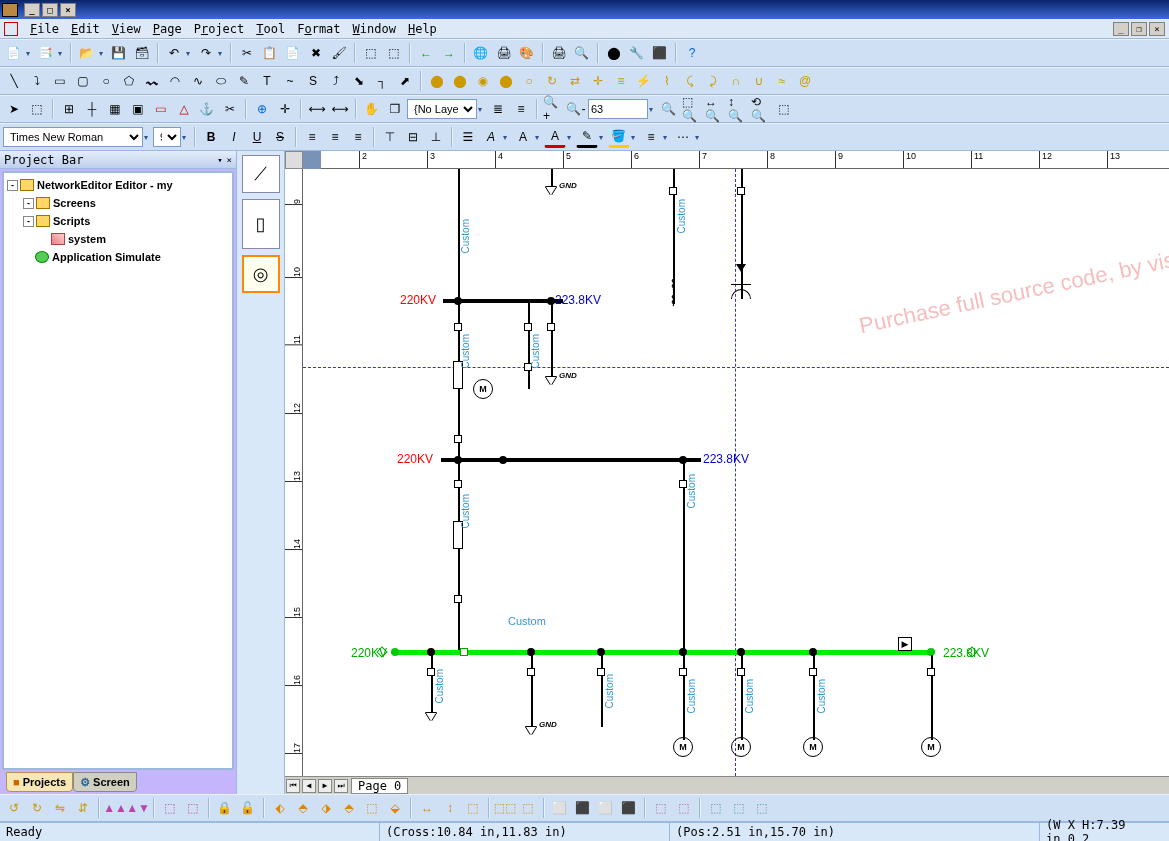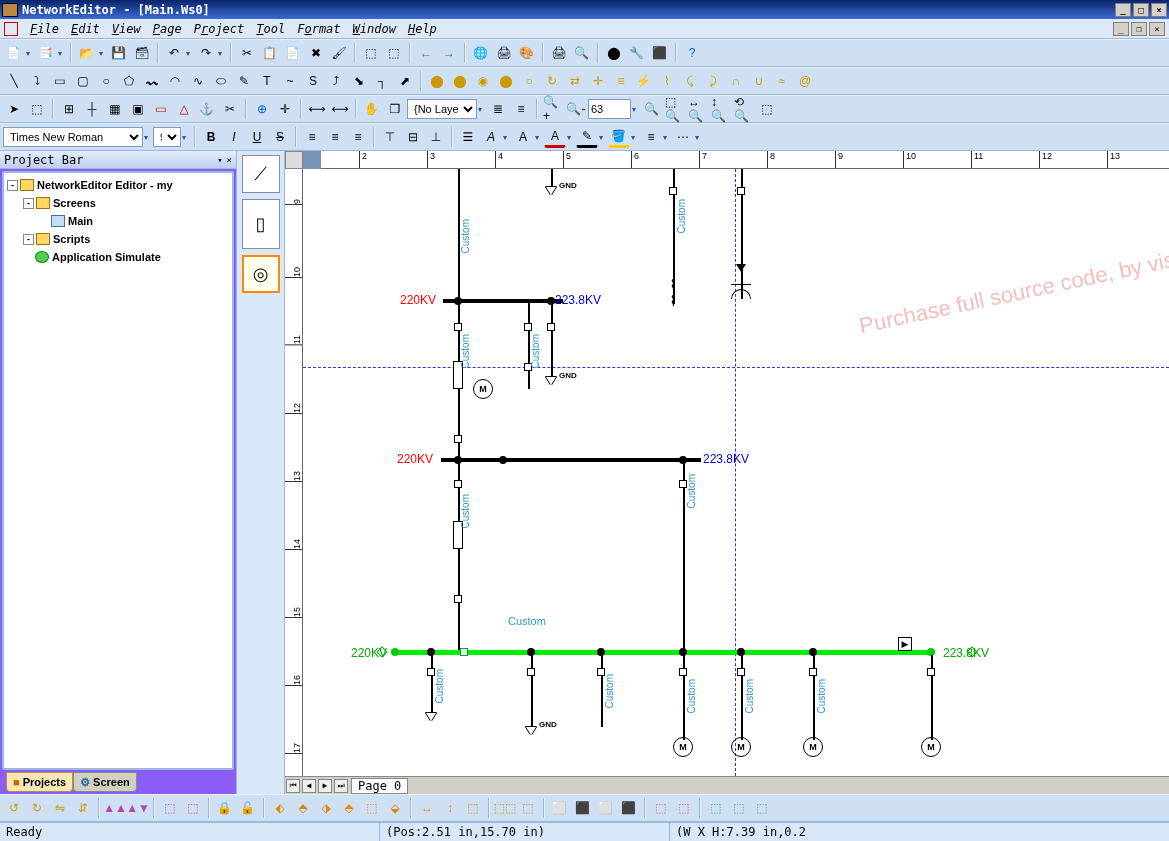--- a/index.html
+++ b/index.html
@@ -7,34 +7,34 @@
 
 
 .titlebar { height: 19px; background: linear-gradient(#0a246a, #3b6bd6); color: #fff; display: flex; align-items: center; padding: 0 2px; font-family: "SimSun", monospace; font-size: 12px; font-weight: bold; }
 .titlebar .appicon { width: 16px; height: 14px; background: #b84; margin-right: 4px; border: 1px solid #000; }
 .titlebar .title { flex: 1; }
 .winbtn { width: 16px; height: 14px; background: #d4d0c8; border: 1px solid #808080; margin-left: 2px; color: #000; font-size: 9px; display: flex; align-items: center; justify-content: center; cursor: pointer; }
 
 
 .menubar { height: 20px; background: #dde9f7; display: flex; align-items: center; padding: 0 4px; font-family: "SimSun", monospace; font-size: 12px; border-bottom: 1px solid #a0b8d8; }
 .menubar .menuicon { width: 14px; height: 14px; border: 1px solid #c00; margin-right: 6px; }
-.menubar .menuitem { padding: 2px 6px; cursor: pointer; font-style: italic; }
+.menubar .menuitem { padding: 2px 6px; cursor: pointer; }
 .menubar .menuitem u { text-decoration: underline; }
 .menubar .docbtns { margin-left: auto; display: flex; }
 
 
 .toolbar { height: 28px; background: #cfe0f4; border-top: 1px solid #e8f0fa; border-bottom: 1px solid #9cb8dc; display: flex; align-items: center; padding: 0 3px; gap: 1px; }
 .tbtn { width: 22px; height: 22px; border: 1px solid transparent; display: flex; align-items: center; justify-content: center; font-size: 12px; cursor: pointer; border-radius: 3px; }
 .tsep { width: 2px; height: 20px; border-left: 1px solid #9cb8dc; border-right: 1px solid #e8f0fa; margin: 0 3px; }
 .tdropdown { height: 20px; border: 1px solid #7a9cc6; background: #fff; font-size: 11px; padding: 0 2px; }
 .tarrow { width: 8px; font-size: 8px; color: #2a5294; cursor: pointer; }
 
 
 .main-layout { display: flex; height: calc(100% - 19px - 20px - 28px - 28px - 28px - 28px - 28px - 19px); }
-.projectbar { width: 237px; background: #8b5cf6; display: flex; flex-direction: column; border-right: 1px solid #9cb8dc; }
+.projectbar { width: 237px; background: #c4b5fd; display: flex; flex-direction: column; border-right: 1px solid #9cb8dc; }
 .pb-header { height: 18px; background: linear-gradient(#e4eefb, #becfee); border-bottom: 1px solid #9cb8dc; display: flex; align-items: center; padding: 0 4px; font-family: "SimSun", monospace; font-size: 12px; }
 .pb-header .pbclose { margin-left: auto; cursor: pointer; font-size: 9px; }
 .pb-tree { flex: 1; background: #fff; border: 2px solid #9cb8dc; border-radius: 2px; margin: 2px; overflow: auto; padding: 3px; }
 .tree-item { display: flex; align-items: center; height: 18px; cursor: pointer; white-space: nowrap; }
 .tree-item .expander { width: 11px; height: 11px; border: 1px solid #888; background: #fff; font-size: 9px; display: flex; align-items: center; justify-content: center; margin-right: 2px; }
 .tree-item .ticon { width: 14px; height: 12px; margin-right: 3px; }
 .folder-icon { background: #ffd766; border: 1px solid #a07000; }
 .file-icon { background: #c5ddf7; border: 1px solid #4a6ea0; }
 .script-icon { background: linear-gradient(45deg,#d88,#fcc); border: 1px solid #a44; }
 .sim-icon { background: #5c5; border: 1px solid #080; border-radius: 50%; }
@@ -70,37 +70,36 @@
 .node { position: absolute; width: 8px; height: 8px; background: #000; border-radius: 50%; transform: translate(-50%, -50%); }
 .node.green { background: #0c0; }
 .vline { position: absolute; width: 1.5px; background: #000; }
 .smallsq { position: absolute; width: 8px; height: 8px; border: 1.5px solid #000; background: #fff; transform: translate(-50%, -50%); }
 .motor { position: absolute; width: 20px; height: 20px; border: 1.5px solid #000; border-radius: 50%; transform: translate(-50%, -50%); display: flex; align-items: center; justify-content: center; font-size: 9px; font-weight: bold; }
 .rect-comp { position: absolute; width: 10px; height: 28px; border: 1.5px solid #000; background: #fff; transform: translateX(-50%); }
 .label { position: absolute; font-family: Arial; font-size: 12px; }
 .label.red { color: #f00; }
 .label.blue { color: #00c; }
 .custom-label { position: absolute; font-size: 10px; color: #39c; writing-mode: vertical-rl; transform: rotate(180deg) translate(50%, 0); }
-.gnd { position: absolute; font-size: 8px; font-weight: bold; }
+.gnd { position: absolute; font-size: 8px; font-weight: bold; font-style: italic; }
 .arrow-down { position: absolute; width: 0; height: 0; border-left: 5px solid transparent; border-right: 5px solid transparent; border-top: 8px solid #000; transform: translateX(-50%); }
 .arrow-down.hollow { border-top-color: #fff; filter: drop-shadow(0 -1px 0 #000) drop-shadow(1px 0 0 #000) drop-shadow(-1px 0 0 #000); }
 
 
 .statusbar { height: 19px; background: #d9e8f8; border-top: 1px solid #9cb8dc; display: flex; align-items: center; font-family: "SimSun", monospace; font-size: 12px; }
 .statusbar .cell { padding: 0 6px; border-right: 1px solid #9cb8dc; height: 100%; display: flex; align-items: center; }
 .statusbar .cell:first-child { width: 380px; }
 .statusbar .cell:nth-child(2) { width: 290px; }
 .statusbar .cell:nth-child(3) { width: 370px; text-align: center; }
 </style>
 </head>
 <body>
 
 <div class="titlebar">
   <div class="appicon"></div>
-  <div class="title">NetworkEditor - [Main.Ws0]</div>
   <div class="winbtn">_</div>
   <div class="winbtn">□</div>
   <div class="winbtn">×</div>
 </div>
 
 <div class="menubar">
   <div class="menuicon"></div>
   <span class="menuitem"><u>F</u><span>ile</span></span>
   <span class="menuitem"><u>E</u>dit</span>
   <span class="menuitem"><u>V</u>iew</span>
@@ -219,21 +218,21 @@
   <div class="tsep"></div>
   <div class="tbtn">✋</div>
   <div class="tbtn">❐</div>
   <select class="tdropdown" style="width:70px"><option>{No Layer}</option></select>
   <span class="tarrow">▾</span>
   <div class="tbtn">≣</div>
   <div class="tbtn">≡</div>
   <div class="tsep"></div>
   <div class="tbtn">🔍+</div>
   <div class="tbtn">🔍-</div>
-  <input class="tdropdown" style="width: 43px;" value="63">
+  <input class="tdropdown" style="width: 60px;" value="63">
   <span class="tarrow">▾</span>
   <div class="tbtn">🔍</div>
   <div class="tbtn">⬚🔍</div>
   <div class="tbtn">↔🔍</div>
   <div class="tbtn">↕🔍</div>
   <div class="tbtn">⟲🔍</div>
   <div class="tbtn">⬚</div>
 </div>
 
 <div class="toolbar">
@@ -294,28 +293,28 @@
       <div class="tree-item bold">
         <span class="expander">-</span>
         <span class="ticon folder-icon"></span>
         <span>NetworkEditor Editor - my</span>
       </div>
       <div class="tree-item bold" style="padding-left:16px">
         <span class="expander">-</span>
         <span class="ticon folder-icon"></span>
         <span>Screens</span>
       </div>
-      <div class="tree-item bold" style="padding-left:44px">
-        <span class="ticon file-icon"></span>
-        <span>Main</span>
-      </div>
       <div class="tree-item bold" style="padding-left:16px">
         <span class="expander">-</span>
         <span class="ticon folder-icon"></span>
         <span>Scripts</span>
+      </div>
+      <div class="tree-item bold" style="padding-left:44px">
+        <span class="ticon script-icon"></span>
+        <span>system</span>
       </div>
       <div class="tree-item bold" style="padding-left:28px">
         <span class="ticon sim-icon"></span>
         <span>Application Simulate</span>
       </div>
     </div>
     <div class="pb-tabs">
       <div class="pb-tab"><span style="color:#c60">■</span>&nbsp;<span>Projects</span></div>
       <div class="pb-tab inactive"><span style="color:#369">⚙</span>&nbsp;<span>Screen</span></div>
     </div>
@@ -519,15 +518,16 @@
   <div class="tbtn" style="color:#b6a">⬚</div>
   <div class="tbtn" style="color:#b6a">⬚</div>
   <div class="tsep"></div>
   <div class="tbtn" style="color:#59a">⬚</div>
   <div class="tbtn" style="color:#59a">⬚</div>
   <div class="tbtn" style="color:#59a">⬚</div>
 </div>
 
 <div class="statusbar">
   <div class="cell">Ready</div>
+  <div class="cell">(Cross:10.84 in,11.83 in)</div>
   <div class="cell">(Pos:2.51 in,15.70 in)</div>
   <div class="cell" style="flex:1;border-right:none">(W X H:7.39 in,0.2</div>
 </div>
 
 </body></html>

